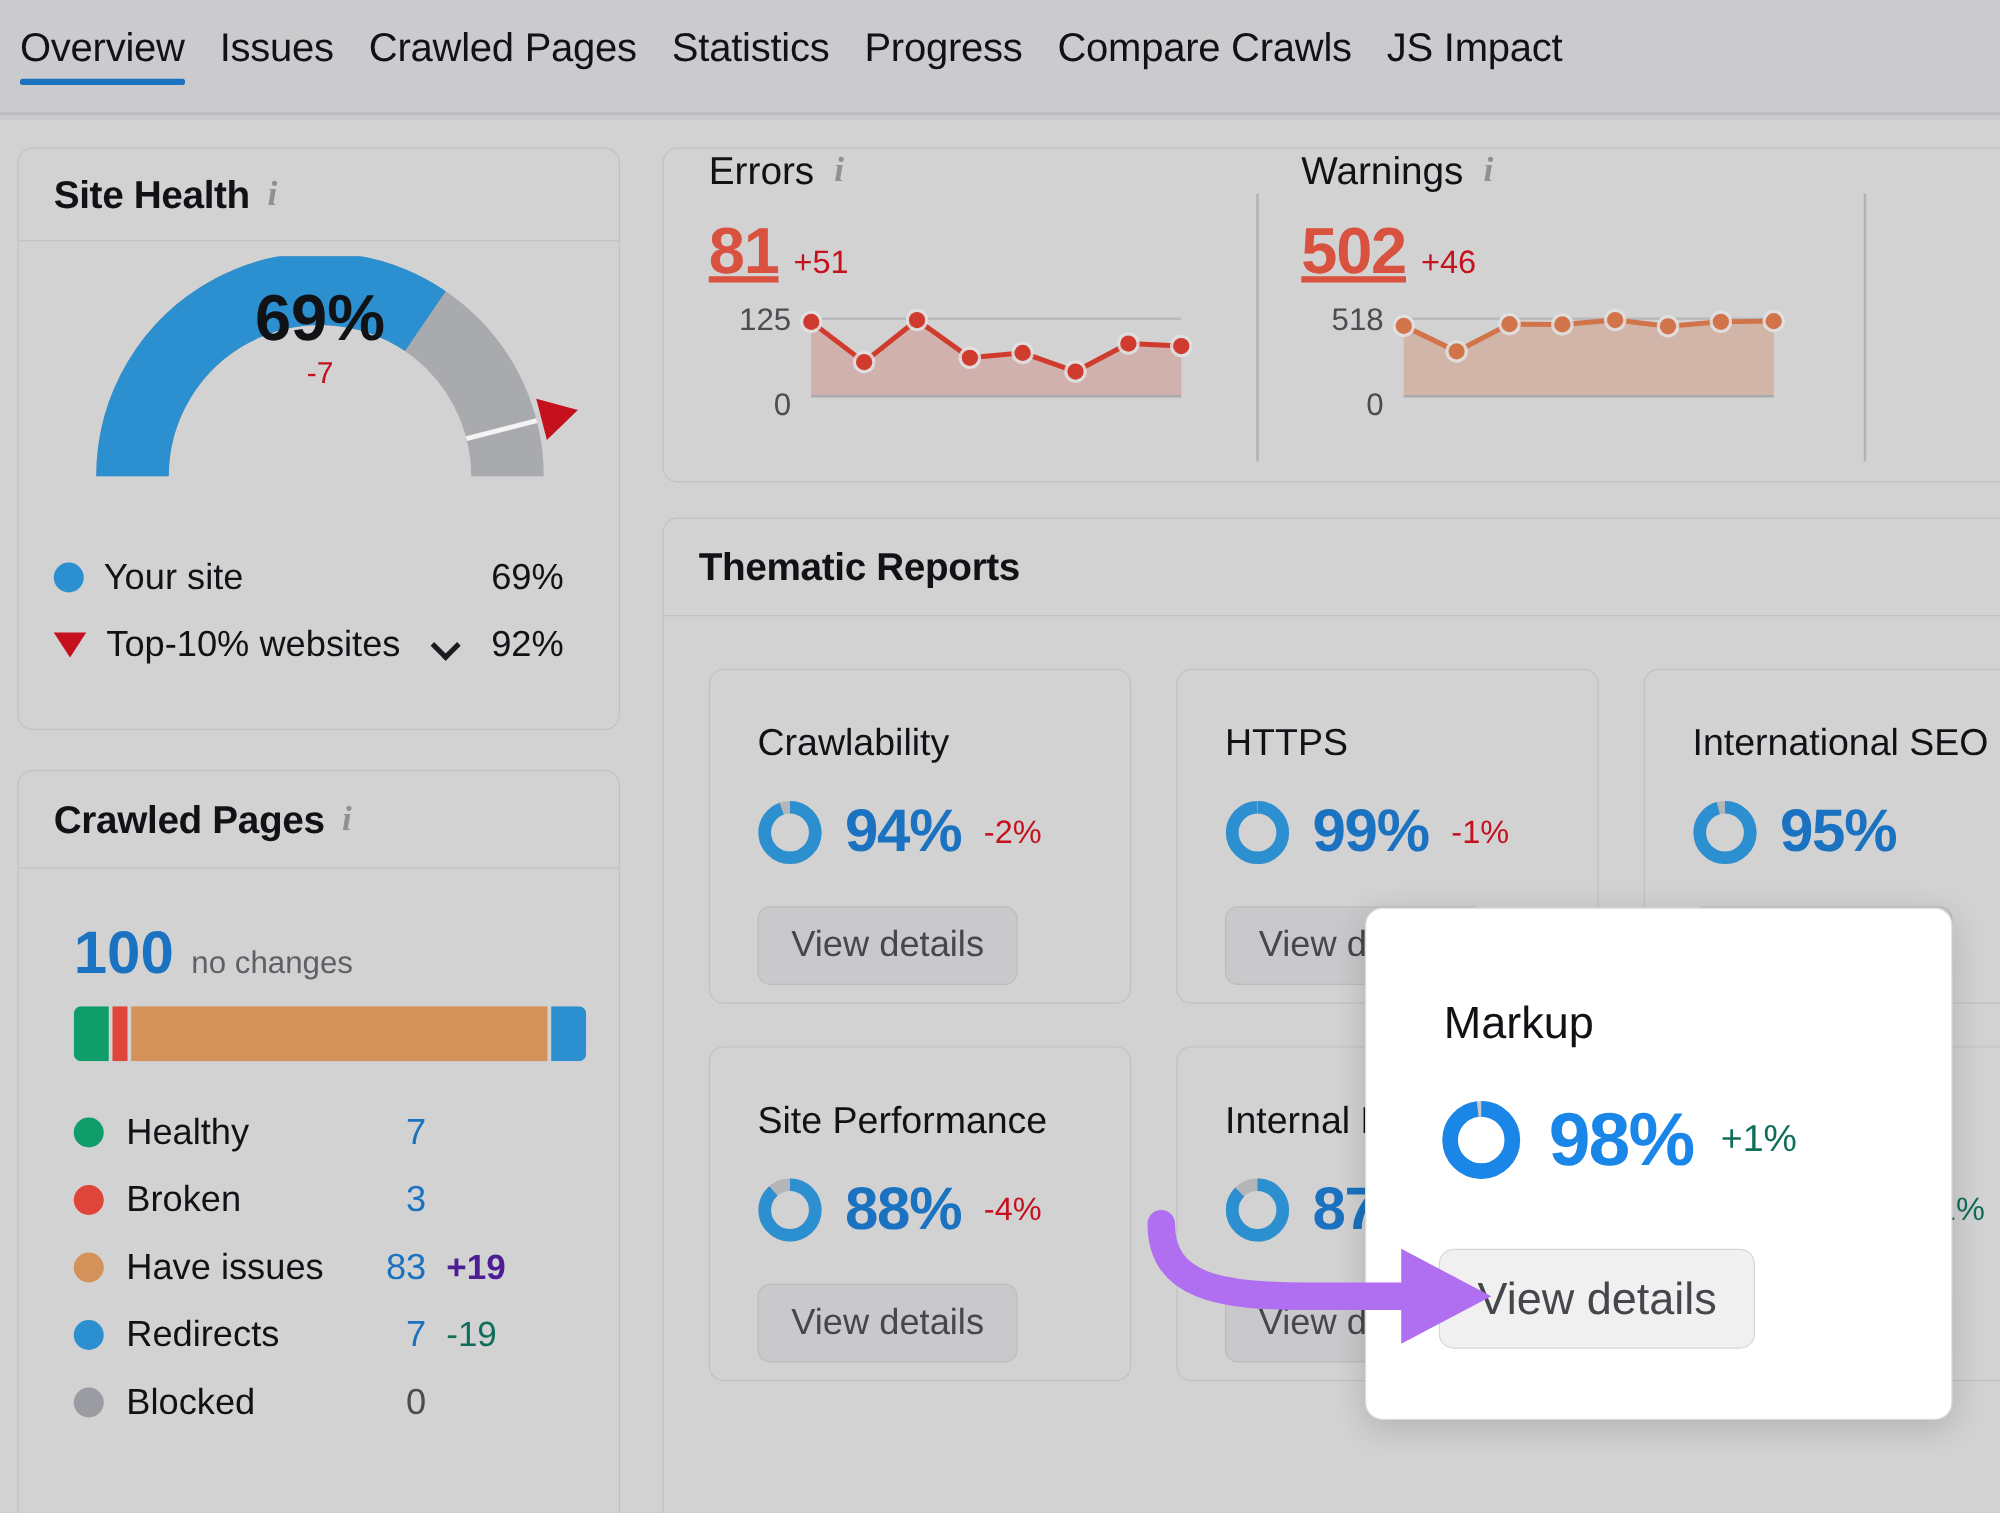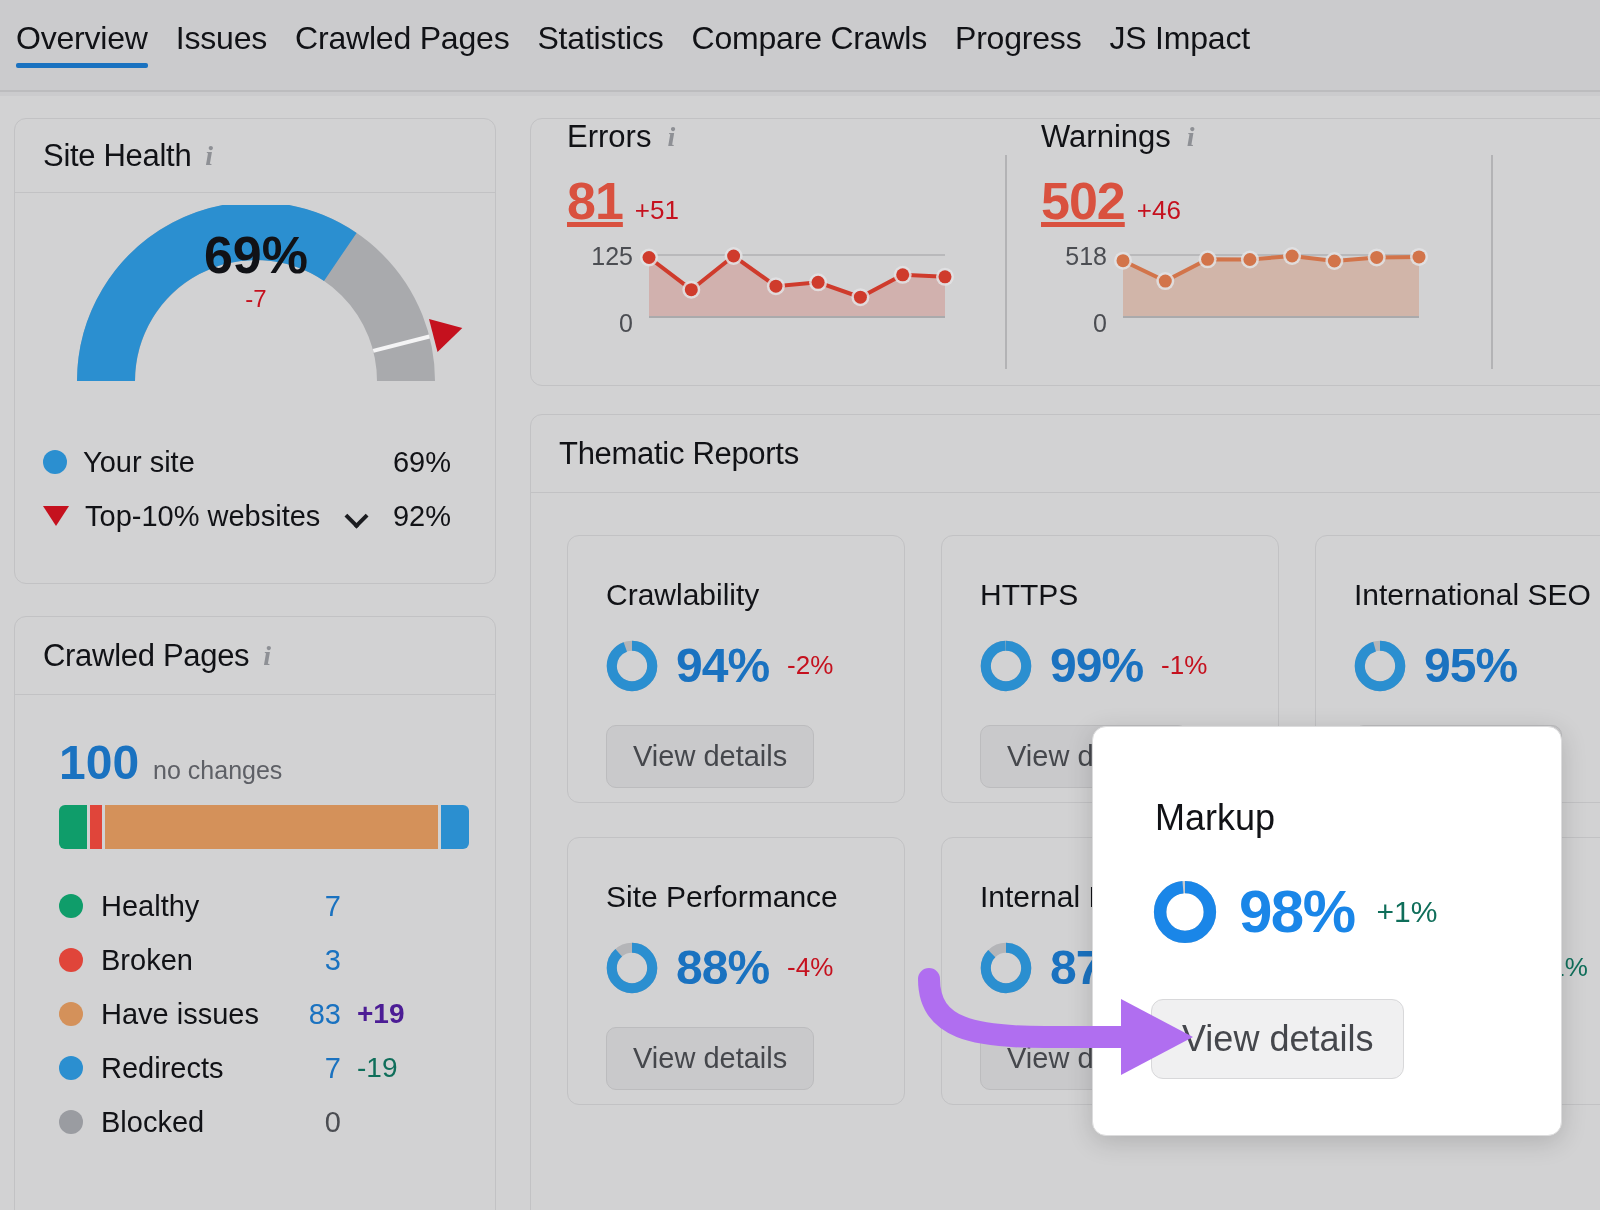--- a/index.html
+++ b/index.html
@@ -47,21 +47,21 @@
   .card {
     position: absolute; background: #d2d2d3;
     border: 1.5px solid #c2c2c4; border-radius: 12px;
   }
   .card-head {
     border-bottom: 1.5px solid #c2c2c4;
     display: flex; align-items: center; gap: 14px;
     padding: 0 28px;
   }
   .card-title {
-    font-size: 31px; font-weight: normal; color: #111216; letter-spacing: -0.3px;
+    font-size: 31px; font-weight: bold; color: #111216; letter-spacing: -0.3px;
   }
   .info-icon {
     font-family: "Liberation Serif", serif; font-style: italic;
     font-size: 28px; font-weight: bold; color: #8e9095; cursor: pointer;
     line-height: 1;
   }
 
   
   #site-health { left: 14px; top: 22px; width: 482px; height: 466px; }
   #site-health .card-head { height: 74px; }
@@ -201,22 +201,22 @@
 <body>
 
 <div id="root">
 
   <div class="tabbar">
     <div class="tabs" id="tabs-container">
         <div class="tab active">Overview</div>
         <div class="tab">Issues</div>
         <div class="tab">Crawled Pages</div>
         <div class="tab">Statistics</div>
+        <div class="tab">Progress</div>
         <div class="tab">Compare Crawls</div>
-        <div class="tab">Progress</div>
         <div class="tab">JS Impact</div>
       </div>
     <div class="tabbar-rule"></div>
   </div>
 
   <div class="page">
 
     <div class="card" id="site-health">
       <div class="card-head">
         <span class="card-title">Site Health</span>

